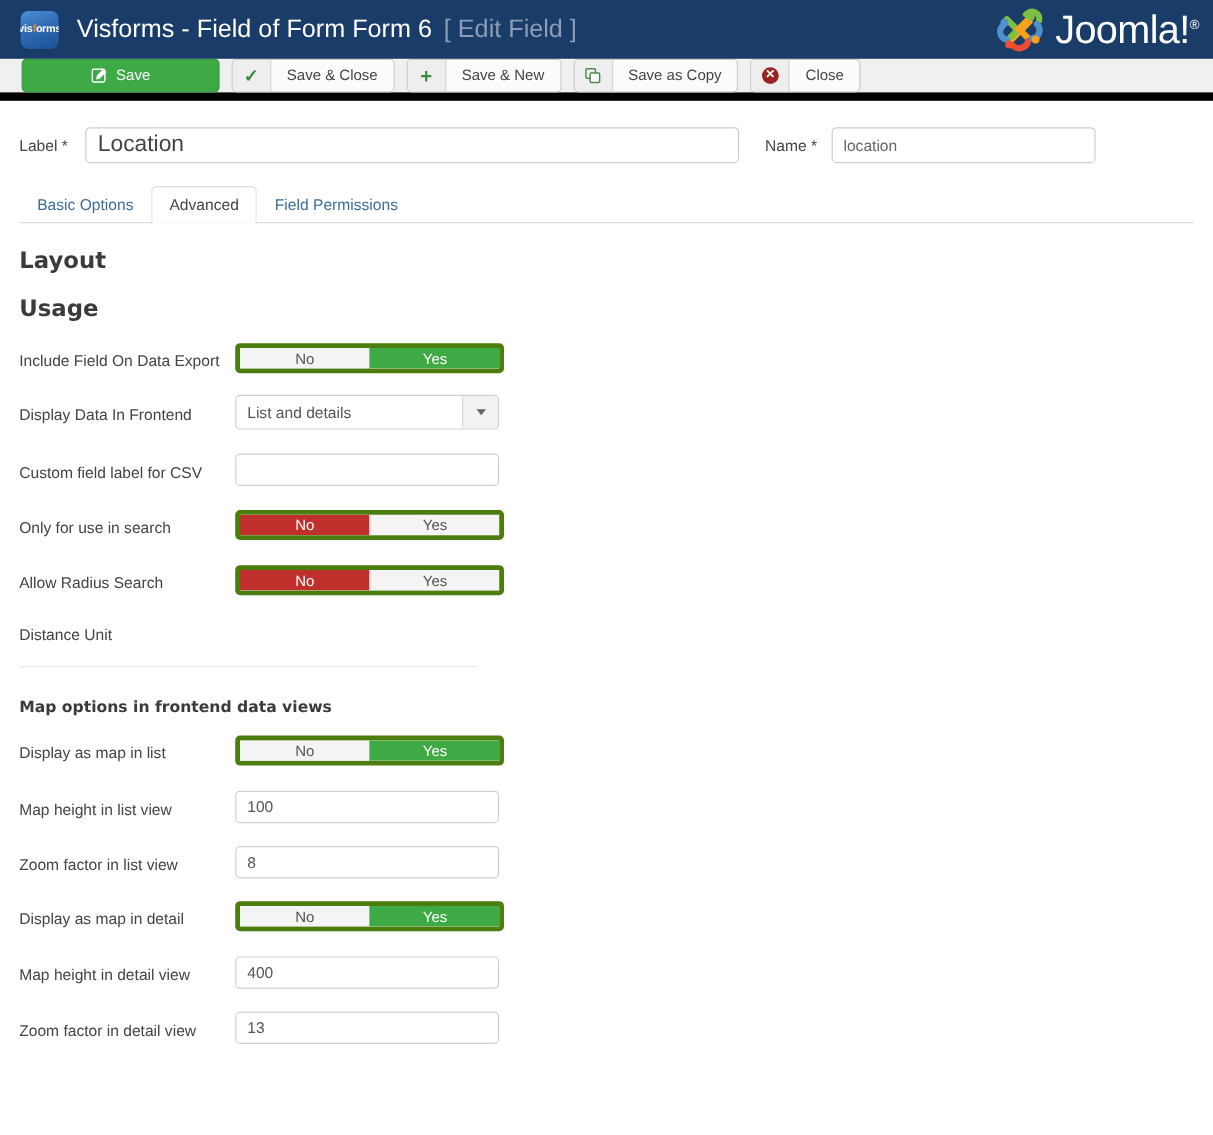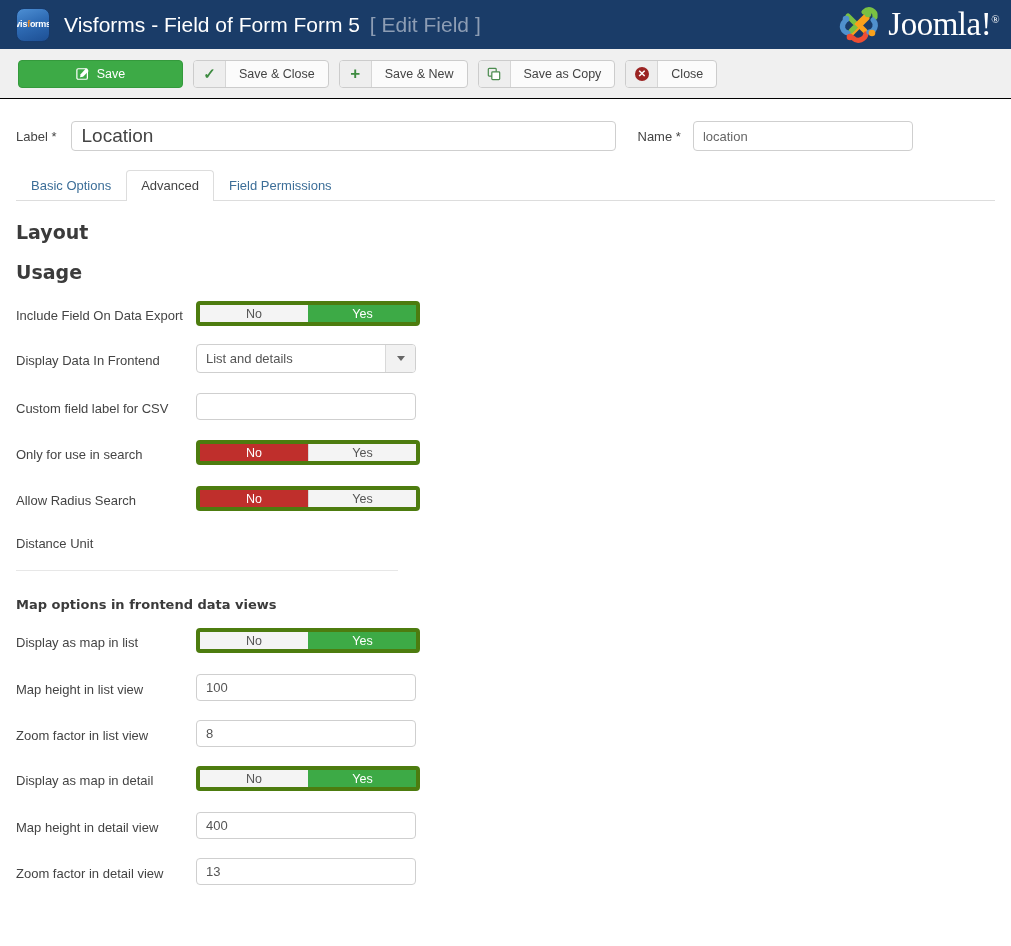--- a/index.html
+++ b/index.html
@@ -56,29 +56,29 @@
     position: absolute;
     right: 12px; top: 50%;
     transform: translateY(-50%);
     display: flex; align-items: center;
   }
   .joomla-word {
     font-size: 33px;
     color: #ffffff;
     letter-spacing: -0.5px;
     margin-left: 6px;
-    font-family: Liberation Serif, serif;
+    font-family: Liberation Sans, sans-serif;
   }
   .joomla-reg { font-size: 11px; vertical-align: super; }
 
   
   .toolbar {
-    height: 50px;
+    height: 35px;
     background: #f0f0f0;
-    border-bottom: 1px solid #000000;
+    border-bottom: 7px solid #000000;
     display: flex;
     align-items: center;
     padding-left: 18px;
     gap: 10px;
   }
   .btn {
     display: flex;
     align-items: stretch;
     height: 28px;
     border: 1px solid #cccccc;
@@ -304,21 +304,21 @@
 </style>
 </head>
 <body>
 
 <div class="header">
   <div class="vis-logo">
     <span class="l1">vis</span>
     <span class="l2"><span class="o">f</span><span>orms</span></span>
   </div>
   <div class="header-title">
-    <span>Visforms - Field of Form Form 5</span>
+    <span>Visforms - Field of Form Form 6</span>
     <span class="sub">[ Edit Field ]</span>
   </div>
 
   <div class="joomla-brand">
     <svg width="46" height="40" viewBox="0 0 46 40">
       <g stroke-width="5.2" fill="none" stroke-linecap="round">
         <path d="M14 30 L24 20 L31 13" stroke="#f9a11b"></path>
         <path d="M12 11 L21 20 L15 26" stroke="#7ac143"></path>
         <path d="M31 10 L22 19 L29 26" stroke="#f9a11b"></path>
         <path d="M9 16 C4 21, 7 27, 12 28" stroke="#5091cd"></path>

